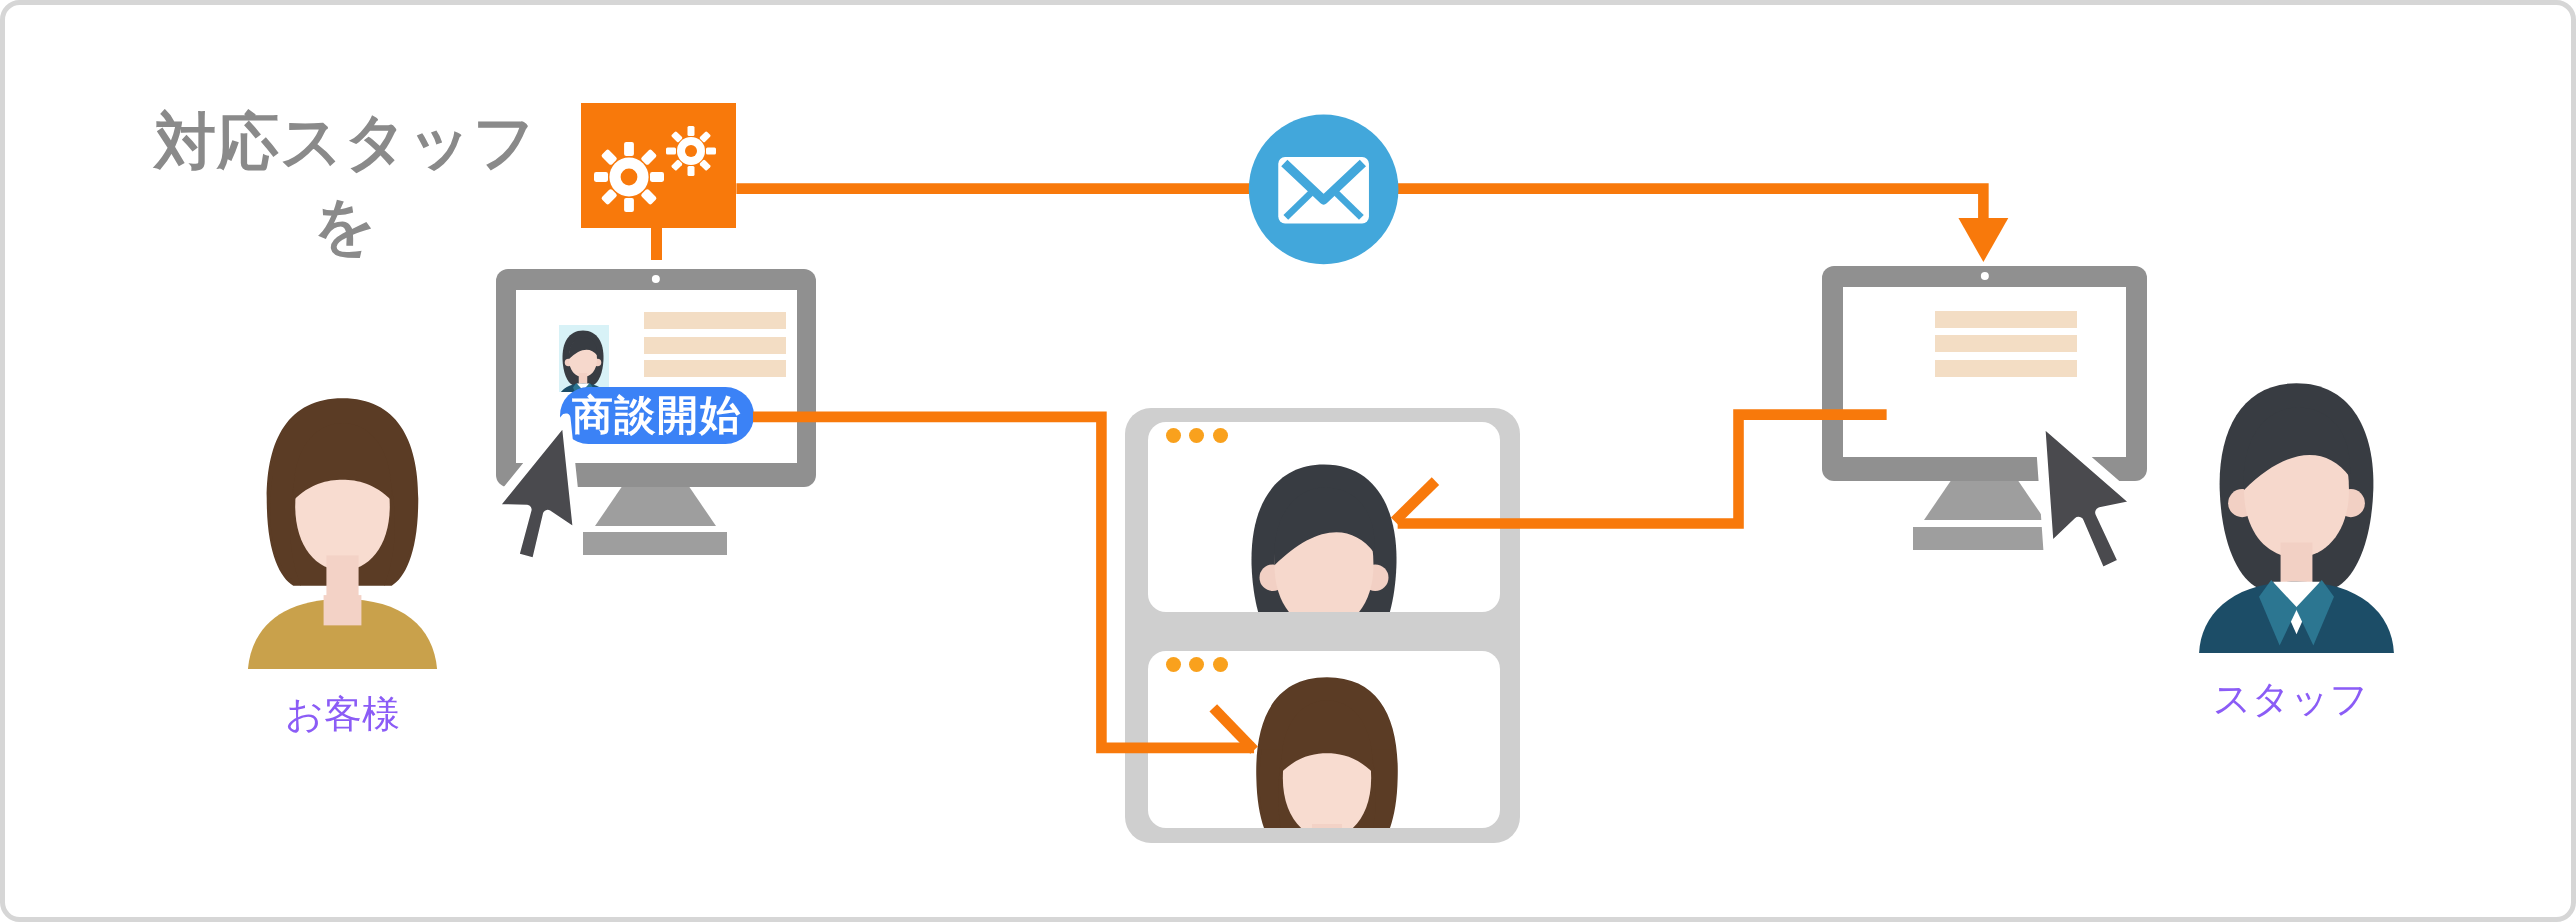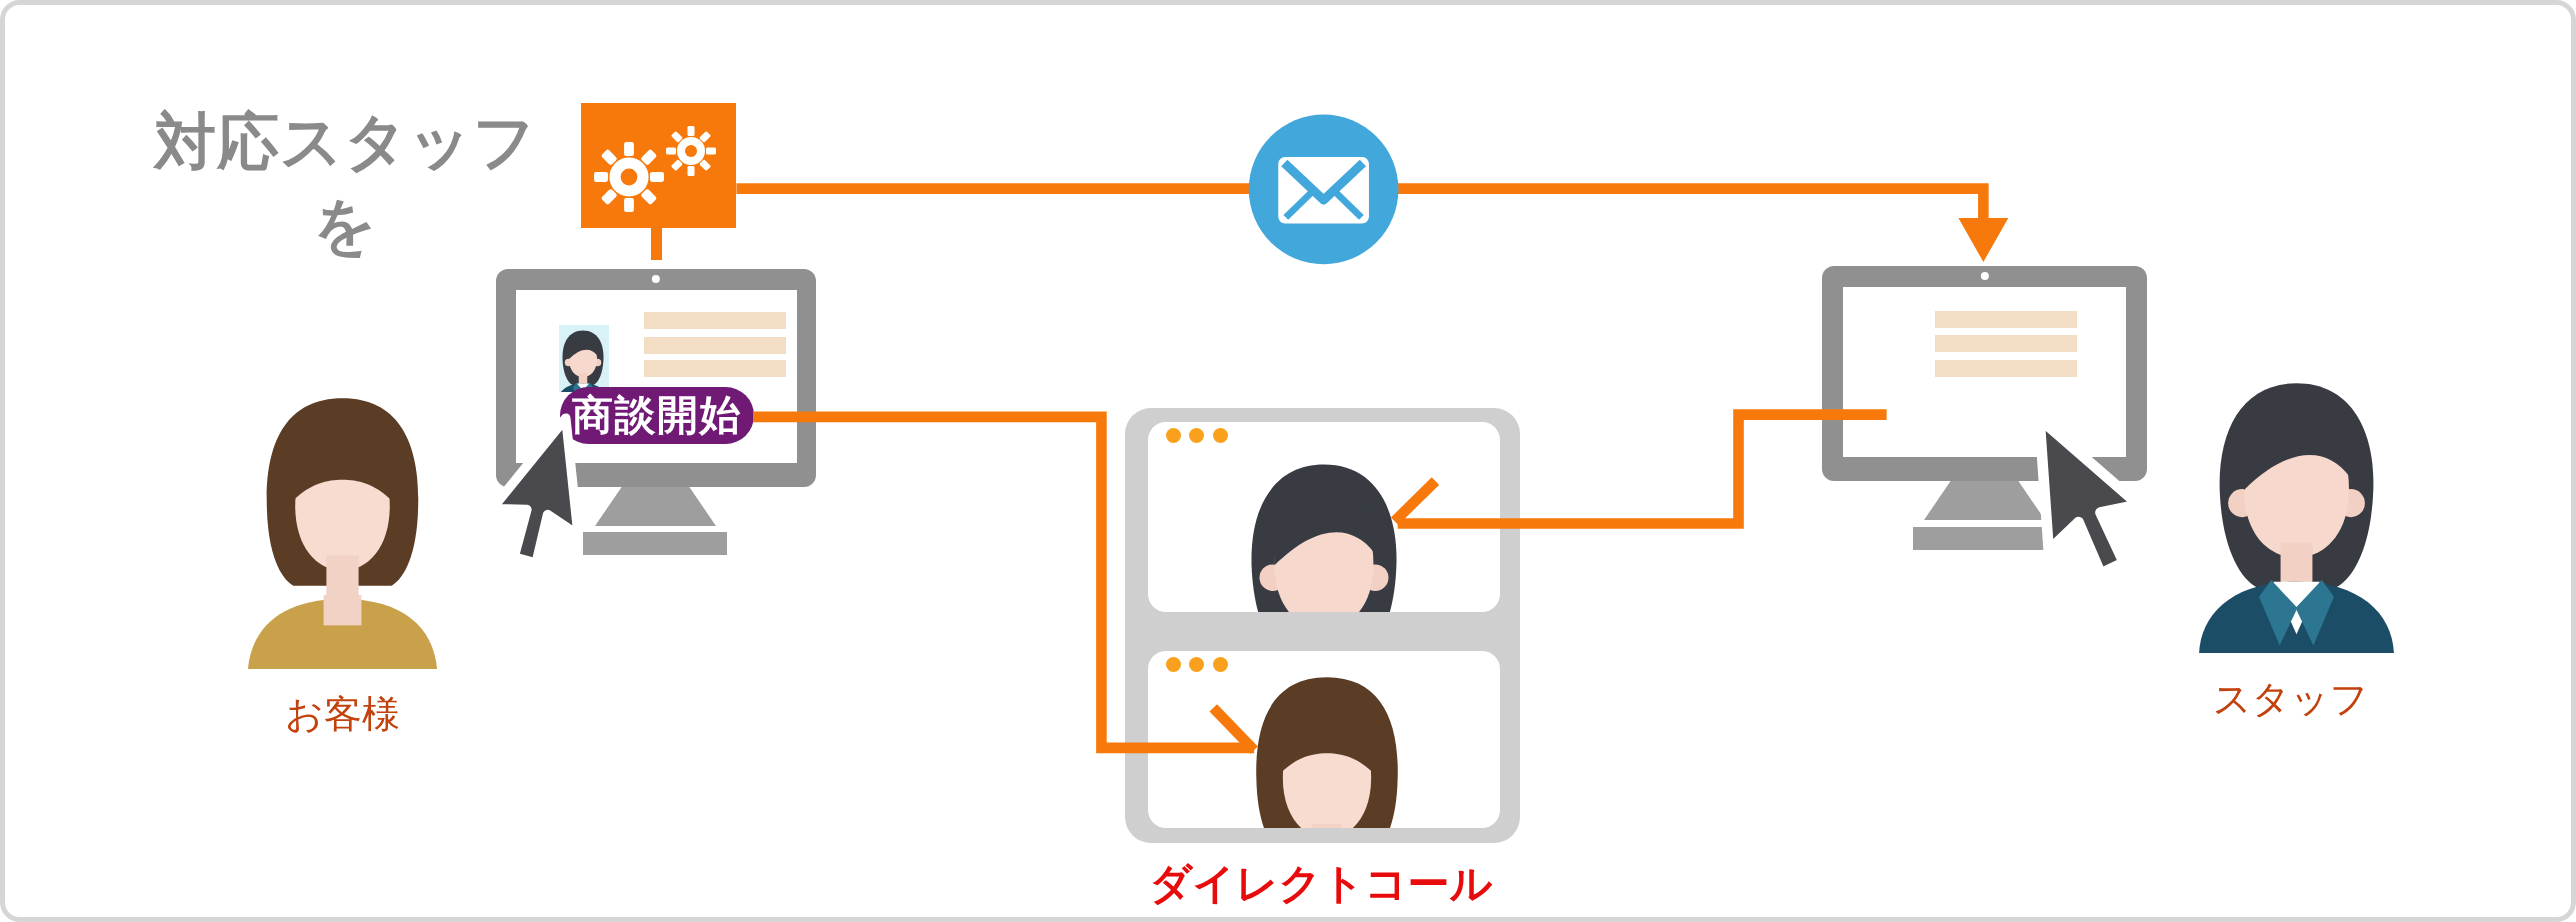--- a/index.html
+++ b/index.html
@@ -12,21 +12,21 @@
   .assign-caption{position:absolute;left:129px;top:95px;width:423px;text-align:center;color:#8a8a8a;z-index:4;}
   .assign-line1{font-size:62px;font-weight:700;letter-spacing:0.8px;}
   .assign-line2{font-size:56px;font-weight:800;margin-top:4.5px;letter-spacing:0.8px;}
   .assign-red{color:#e80b0b;}
   .notify-label{position:absolute;left:1205px;top:29px;width:227px;text-align:center;
     color:#42a7db;font-size:51px;font-weight:800;z-index:4;}
   .connect-heading{position:absolute;left:1077px;top:304px;width:499px;text-align:center;
     color:#f8790b;font-size:70px;font-weight:800;letter-spacing:1.5px;z-index:4;}
   .direct-call{position:absolute;left:1089px;top:851px;width:454px;text-align:center;
     color:#e80b0b;font-size:42px;font-weight:700;z-index:4;}
-  .person-label{position:absolute;color:#c2410c;font-size:38px;text-align:center;z-index:4;}
+  .person-label{position:absolute;color:#8b5cf6;font-size:38px;text-align:center;z-index:4;}
   .customer-label{left:224px;top:684px;width:227px;}
   .staff-label{left:2172px;top:669px;width:227px;}
   
   .gear-box{position:absolute;left:576px;top:98px;width:155px;height:125px;background:#f8790b;z-index:3;}
   .gear-stub{position:absolute;left:646px;top:222px;width:10.6px;height:33px;background:#f8790b;z-index:3;}
   
   .monitor{position:absolute;background:#909090;border-radius:12px;z-index:2;}
   .monitor.left{left:491px;top:264px;width:320px;height:218px;}
   .monitor.right{left:1817px;top:261px;width:325px;height:215px;}
   .screen{position:absolute;background:#ffffff;}
@@ -37,21 +37,21 @@
   .stand-neck{position:absolute;background:#9e9e9e;clip-path:polygon(22% 0,78% 0,100% 100%,0 100%);z-index:2;}
   .stand-neck.left{left:590px;top:482px;width:121px;height:39px;}
   .stand-neck.right{left:1919px;top:476px;width:121px;height:39px;}
   .stand-base{position:absolute;background:#9e9e9e;z-index:2;}
   .stand-base.left{left:578px;top:527px;width:144px;height:23px;}
   .stand-base.right{left:1908px;top:522px;width:144px;height:23px;}
   .photo-card{position:absolute;left:43px;top:35px;width:50px;height:67px;background:#d8f2f7;overflow:hidden;}
   .bar{position:absolute;background:#f3ddc4;height:17.4px;width:142px;}
   .monitor.left .bar{left:128px;}
   .monitor.right .bar{left:92px;}
-  .pill{position:absolute;background:#701a75;border-radius:30px;color:#ffffff;font-weight:700;
+  .pill{position:absolute;background:#3b82f6;border-radius:30px;color:#ffffff;font-weight:700;
     font-size:41px;display:flex;align-items:center;justify-content:center;z-index:3;letter-spacing:1.5px;}
   .pill.start{left:555px;top:382px;width:194px;height:57px;}
   .pill.enter{left:1882px;top:383px;width:194px;height:57px;}
   
   .cursor{position:absolute;z-index:7;}
   .cursor.left{left:481px;top:412px;width:95px;height:153px;transform:scaleX(-1) rotate(6deg);}
   .cursor.right{left:2032px;top:405px;width:106px;height:172px;transform:rotate(-4deg);}
   
   .video-panel{position:absolute;left:1120px;top:403px;width:395px;height:435px;
     background:#cfcfcf;border-radius:26px;z-index:2;}
@@ -182,21 +182,20 @@
       <div class="dots">
           <i></i>
           <i></i>
           <i></i>
         </div>
       <svg class="avatar" style="left:73px;top:13.6px;width:212px;height:265px" viewBox="0 0 280 350" width="212" height="265">
           <use href="#sym-customer"></use>
         </svg>
     </div>
   </div>
-  <div class="direct-call">ダイレクトコール</div>
 
   <svg class="figure customer" viewBox="0 0 240 300">
       <use href="#sym-customer"></use>
     </svg>
   <div class="person-label customer-label">お客様</div>
   <svg class="figure staff" viewBox="0 0 240 300">
       <use href="#sym-staff"></use>
     </svg>
   <div class="person-label staff-label">スタッフ</div>
 

